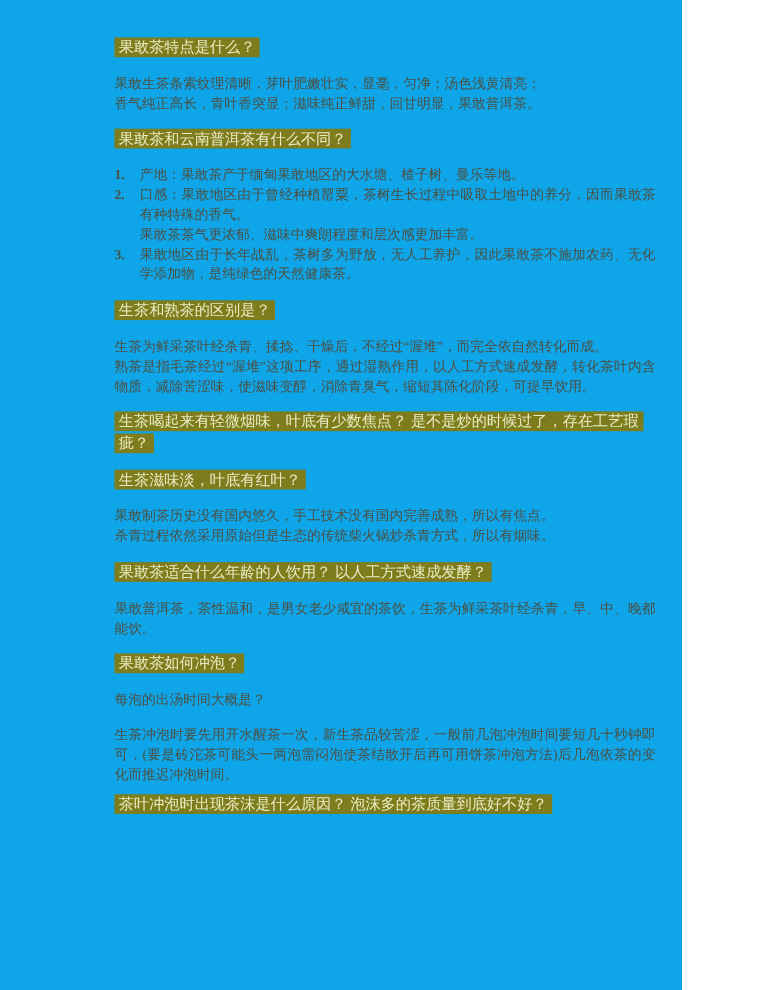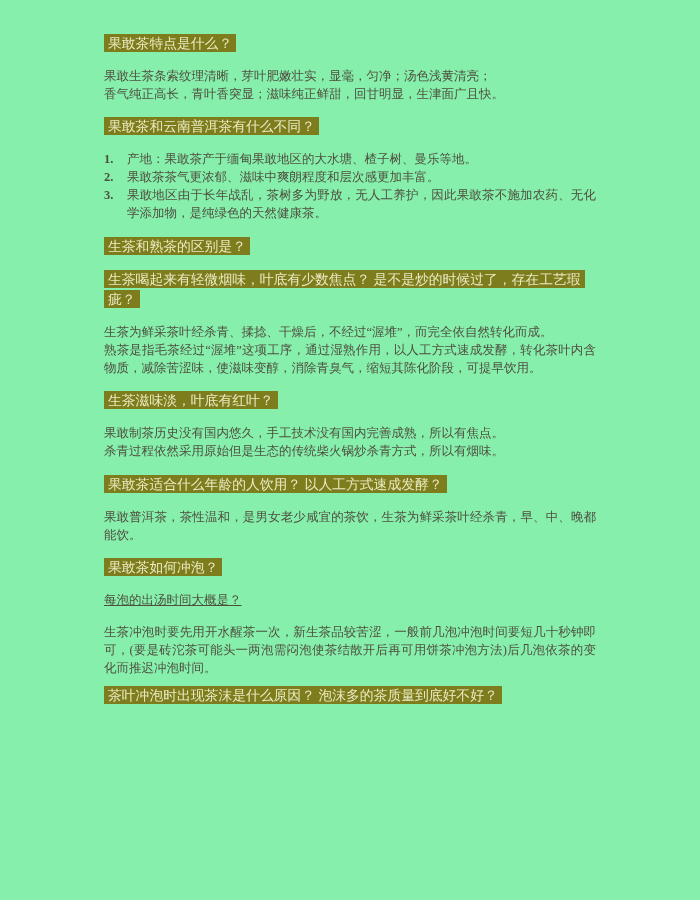--- a/index.html
+++ b/index.html
@@ -3,23 +3,23 @@
 <meta charset="utf-8">
 <style>
   html, body { margin: 0; padding: 0; }
   body {
     width: 700px; height: 900px;
     background: #ffffff;
     font-family: "Liberation Serif", "DejaVu Serif", serif;
   }
   .page {
     position: relative;
-    width: 700px; height: 900px;
+    width: 620px; height: 900px;
     overflow: hidden;
-    background: #86efac;
+    background: #0ea5e9;
   }
   .content {
     position: absolute;
     left: 104px; top: 31px;
     width: 492px;
   }
   .block { margin: 0 0 14px 0; }
   .paragraph, .olist {
     font-size: 12.5px;
     line-height: 18px;
@@ -51,60 +51,61 @@
   .li-body { flex: 1; }
 </style>
 </head>
 <body>
 
 <div class="page">
   <div class="content" id="content">
       <div class="block heading"><span class="hl">果敢茶特点是什么？</span></div>
       <div class="block paragraph">
         <div class="line">果敢生茶条索纹理清晰，芽叶肥嫩壮实，显毫，匀净；汤色浅黄清亮；</div>
-        <div class="line">香气纯正高长，青叶香突显；滋味纯正鲜甜，回甘明显，生津面广且快。</div>
+        <div class="line">香气纯正高长，青叶香突显；滋味纯正鲜甜，回甘明显，果敢普洱茶。</div>
       </div>
       <div class="block heading"><span class="hl">果敢茶和云南普洱茶有什么不同？</span></div>
       <div class="block olist">
         <div class="li">
           <span class="num">1.</span>
           <div class="li-body">
             <div class="line">产地：果敢茶产于缅甸果敢地区的大水塘、楂子树、曼乐等地。</div>
           </div>
         </div>
         <div class="li">
           <span class="num">2.</span>
           <div class="li-body">
+            <div class="line">口感：果敢地区由于曾经种植罂粟，茶树生长过程中吸取土地中的养分，因而果敢茶有种特殊的香气。</div>
             <div class="line">果敢茶茶气更浓郁、滋味中爽朗程度和层次感更加丰富。</div>
           </div>
         </div>
         <div class="li">
           <span class="num">3.</span>
           <div class="li-body">
             <div class="line">果敢地区由于长年战乱，茶树多为野放，无人工养护，因此果敢茶不施加农药、无化学添加物，是纯绿色的天然健康茶。</div>
           </div>
         </div>
       </div>
       <div class="block heading"><span class="hl">生茶和熟茶的区别是？</span></div>
-      <div class="block heading"><span class="hl">生茶喝起来有轻微烟味，叶底有少数焦点？ 是不是炒的时候过了，存在工艺瑕疵？</span></div>
       <div class="block paragraph">
         <div class="line">生茶为鲜采茶叶经杀青、揉捻、干燥后，不经过“渥堆”，而完全依自然转化而成。</div>
         <div class="line">熟茶是指毛茶经过“渥堆”这项工序，通过湿熟作用，以人工方式速成发酵，转化茶叶内含物质，减除苦涩味，使滋味变醇，消除青臭气，缩短其陈化阶段，可提早饮用。</div>
       </div>
+      <div class="block heading"><span class="hl">生茶喝起来有轻微烟味，叶底有少数焦点？ 是不是炒的时候过了，存在工艺瑕疵？</span></div>
       <div class="block heading"><span class="hl">生茶滋味淡，叶底有红叶？</span></div>
       <div class="block paragraph">
         <div class="line">果敢制茶历史没有国内悠久，手工技术没有国内完善成熟，所以有焦点。</div>
         <div class="line">杀青过程依然采用原始但是生态的传统柴火锅炒杀青方式，所以有烟味。</div>
       </div>
       <div class="block heading"><span class="hl">果敢茶适合什么年龄的人饮用？ 以人工方式速成发酵？</span></div>
       <div class="block paragraph">
         <div class="line">果敢普洱茶，茶性温和，是男女老少咸宜的茶饮，生茶为鲜采茶叶经杀青，早、中、晚都能饮。</div>
       </div>
       <div class="block heading"><span class="hl">果敢茶如何冲泡？</span></div>
-      <div class="block paragraph" style="margin-top: 6px; text-decoration: underline;">
+      <div class="block paragraph" style="margin-top: 6px;">
         <div class="line">每泡的出汤时间大概是？</div>
       </div>
       <div class="block paragraph" style="margin-bottom: 8px;">
         <div class="line">生茶冲泡时要先用开水醒茶一次，新生茶品较苦涩，一般前几泡冲泡时间要短几十秒钟即可，(要是砖沱茶可能头一两泡需闷泡使茶结散开后再可用饼茶冲泡方法)后几泡依茶的变化而推迟冲泡时间。</div>
       </div>
       <div class="block heading"><span class="hl">茶叶冲泡时出现茶沫是什么原因？ 泡沫多的茶质量到底好不好？</span></div>
     </div>
 </div>
 
 </body></html>

